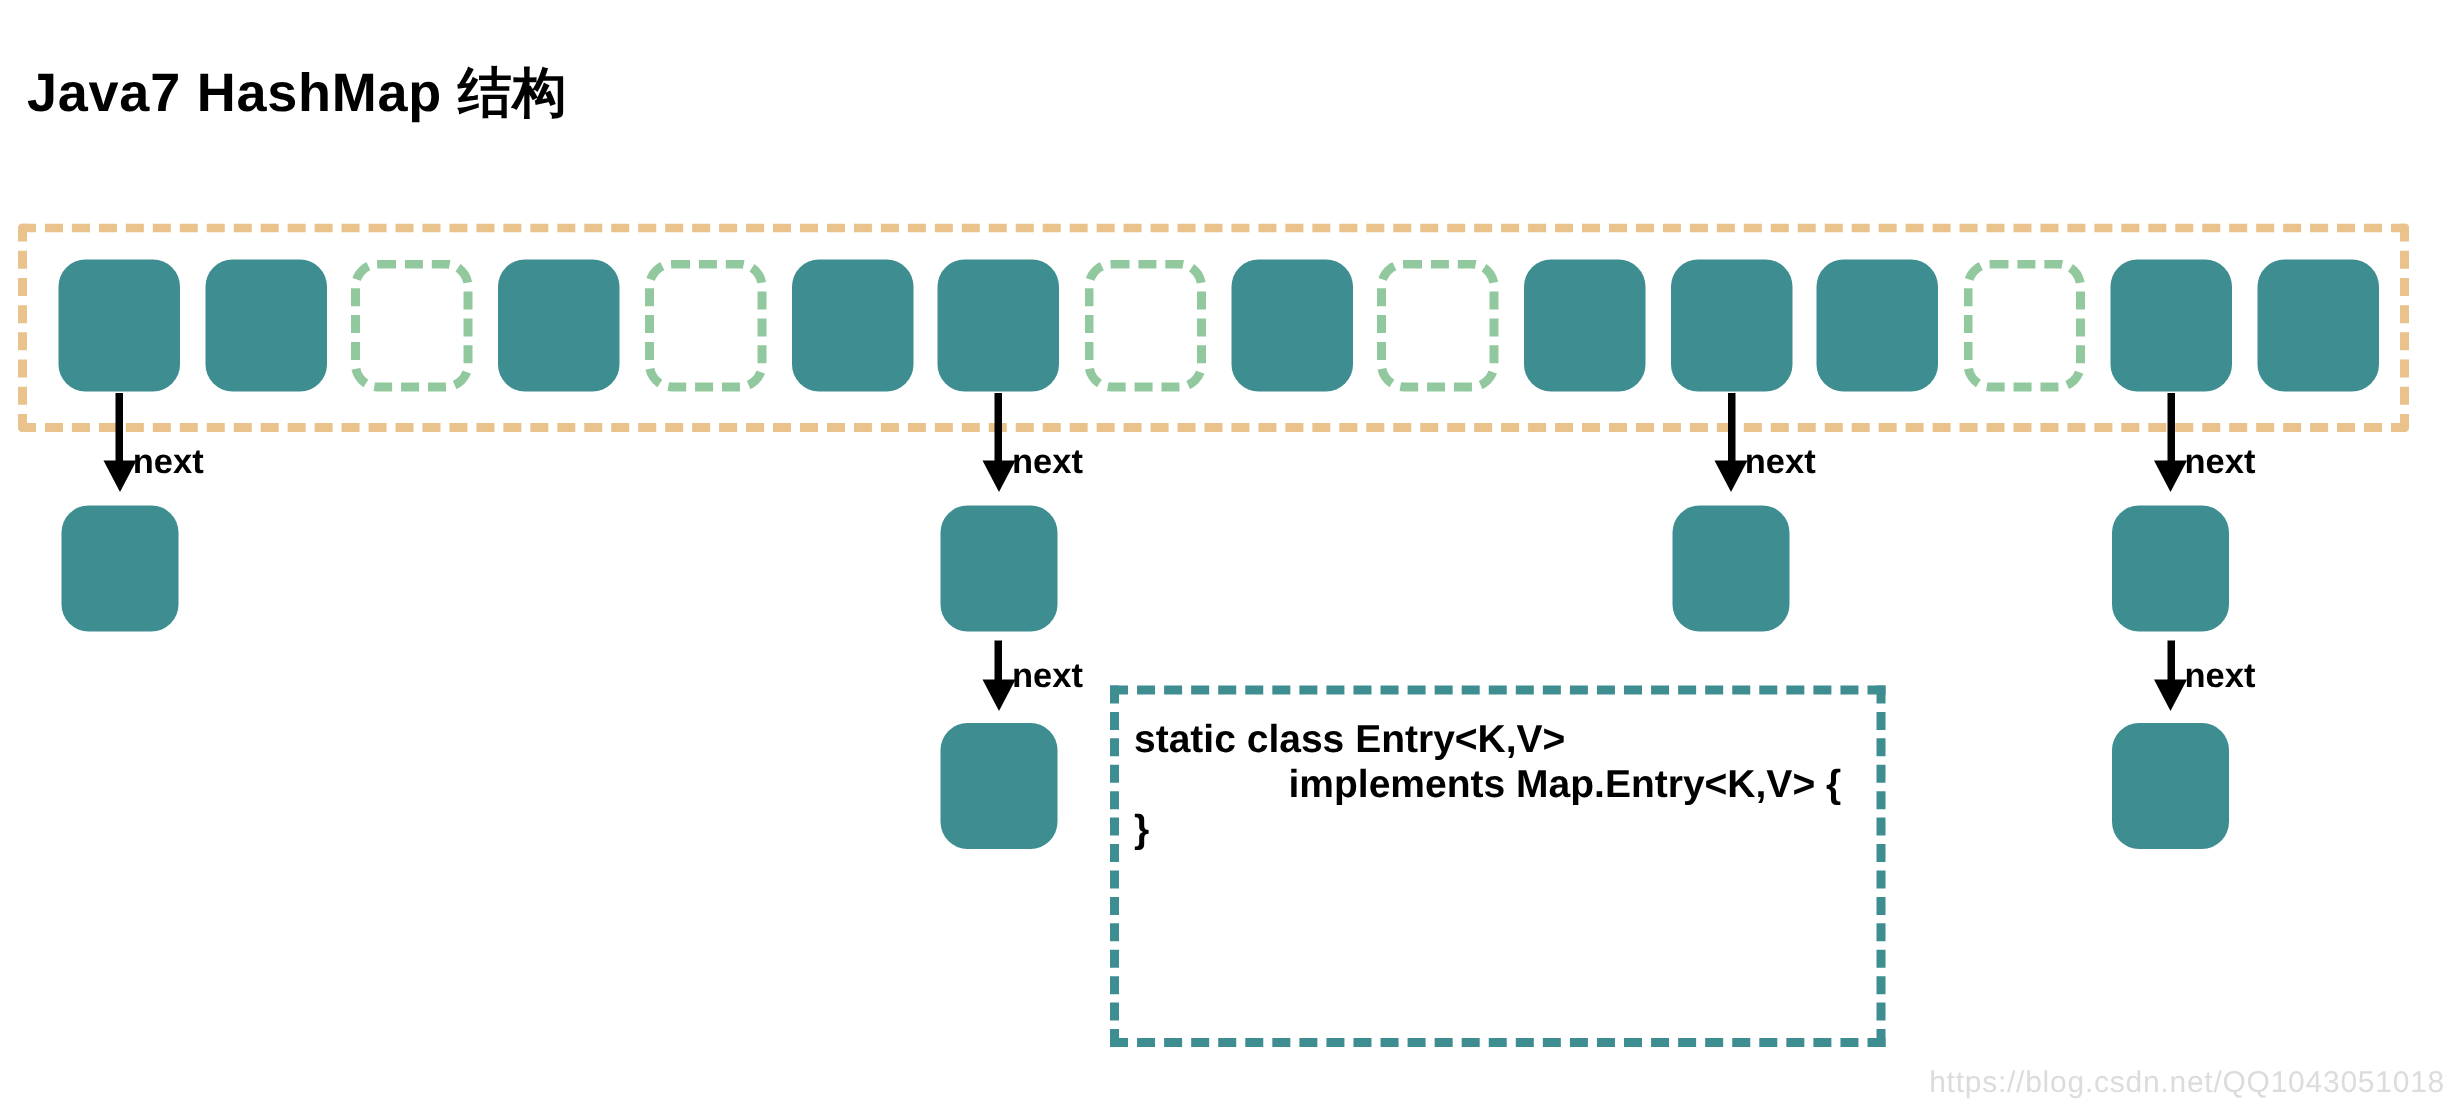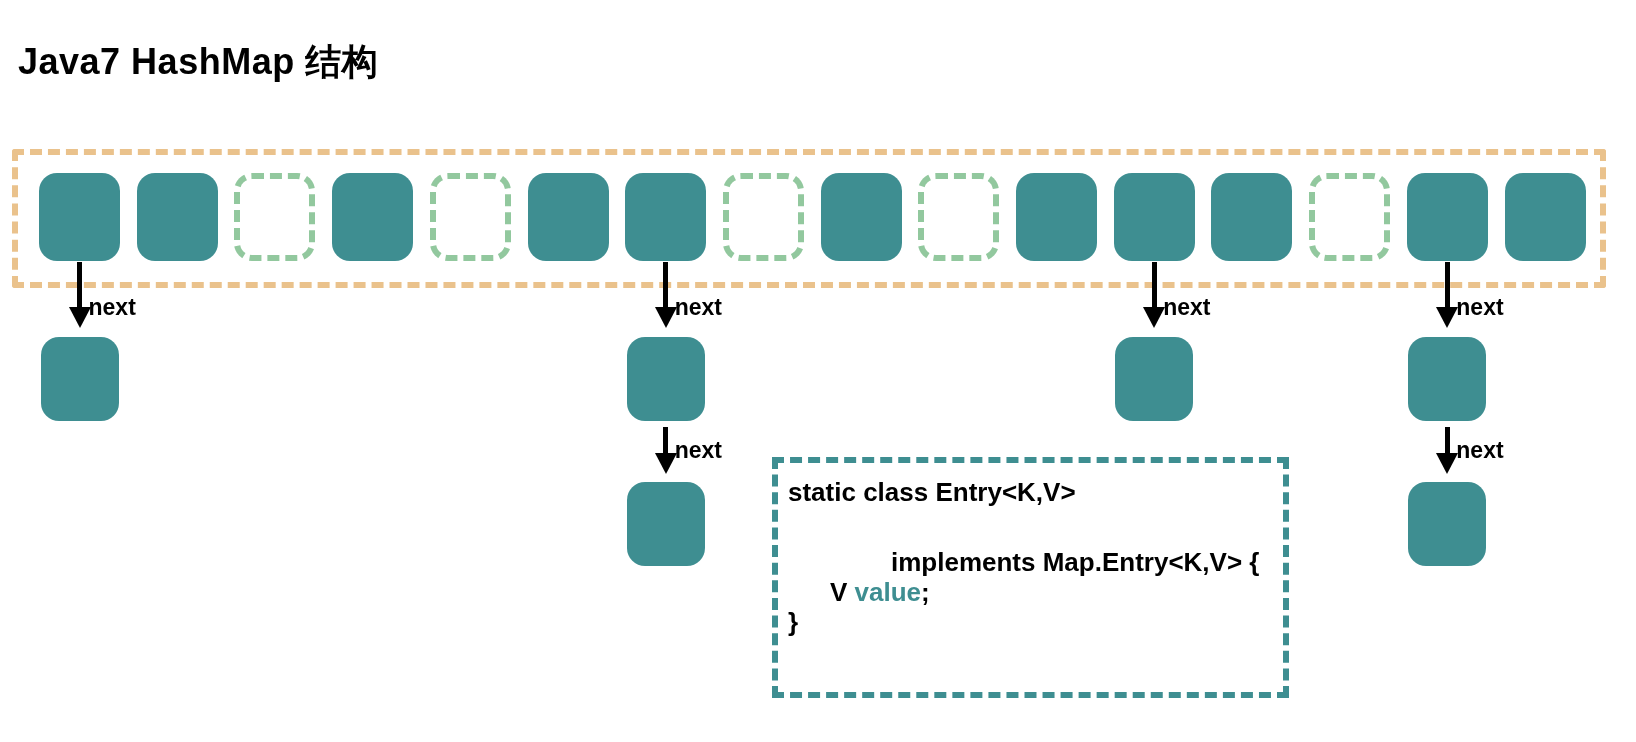--- a/index.html
+++ b/index.html
@@ -20,46 +20,46 @@
   .cell { position:absolute; top:173px; width:81px; height:88px; border-radius:18px; box-sizing:border-box; }
   .cell.filled { background:#3e8e91; }
   .cell.empty  { border:6px dashed #92c89e; }
   .node { position:absolute; width:78px; height:84px; border-radius:18px; background:#3e8e91; }
   .arrow-shaft { position:absolute; width:5px; background:#000; }
   .arrow-head  { position:absolute; width:0; height:0;
                  border-left:11px solid transparent; border-right:11px solid transparent;
                  border-top:21px solid #000; }
   .next-label  { position:absolute; font-size:23px; font-weight:bold; color:#000; white-space:nowrap; }
   .code-box {
-    position:absolute; left:772px; top:457px; width:517px; height:241px;
+    position:absolute; left:740px; top:457px; width:517px; height:241px;
     box-sizing:border-box; border:6px dashed #3e8e91;
     padding:14px 8px 0 10px;
   }
   .code-line { font-size:26px; font-weight:bold; line-height:30px; color:#000; white-space:pre; }
   .code-line.ind-1 { padding-left:42px; }
-  .code-line.ind-2 { padding-left:103px;margin-top:40px; }
+  .code-line.ind-2 { padding-left:103px; }
   .code-line .seg-teal { color:#3e8e91; }
   .code-line .seg-black { color:#000; }
   .watermark {
     position:absolute; right:6px; bottom:8px;
     font-size:20px; color:#dcdcdc; letter-spacing:0.5px;
   }
 </style>
 </head>
 <body>
 
 <div class="stage" id="stage">
   <h1 class="title">Java7 HashMap 结构</h1>
   <div class="array-box"></div>
   <div class="code-box" id="codeBox">
       <div class="code-line ind-0"><span class="seg-black">static class Entry&lt;K,V&gt;</span></div>
       <div class="code-line ind-2"><span class="seg-black">implements Map.Entry&lt;K,V&gt; {</span></div>
-      <div class="code-line ind-1"><span class="seg-black">V </span><span class="seg-teal">value</span><span class="seg-black">;</span></div>
       <div class="code-line ind-0"><span class="seg-black">}</span></div>
     </div>
+  <div class="watermark">https://blog.csdn.net/QQ1043051018</div>
 <div class="cell filled" style="left: 39px;"></div>
     <div class="cell filled" style="left: 136.7px;"></div>
     <div class="cell empty" style="left: 234.4px;"></div>
     <div class="cell filled" style="left: 332.1px;"></div>
     <div class="cell empty" style="left: 429.8px;"></div>
     <div class="cell filled" style="left: 527.5px;"></div>
     <div class="cell filled" style="left: 625.2px;"></div>
     <div class="cell empty" style="left: 722.9px;"></div>
     <div class="cell filled" style="left: 820.6px;"></div>
     <div class="cell empty" style="left: 918.3px;"></div>

